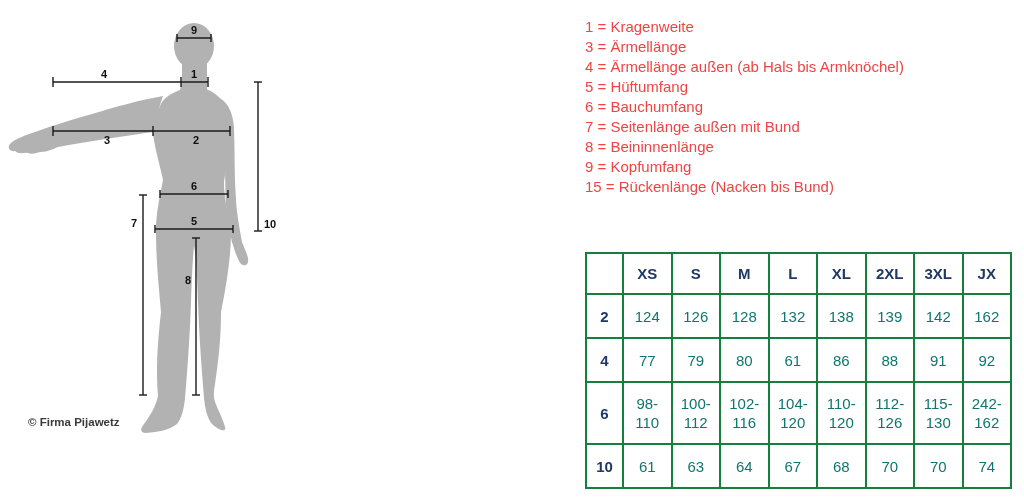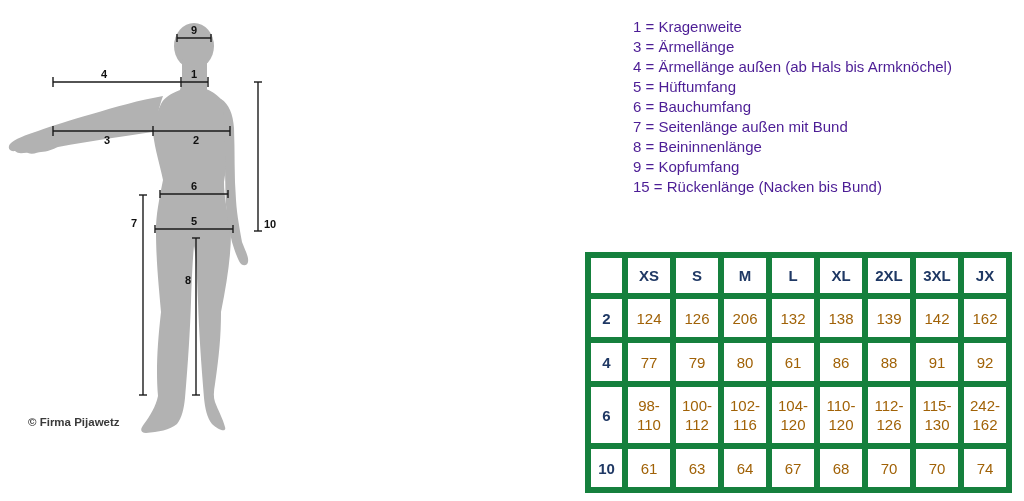--- a/index.html
+++ b/index.html
@@ -5,38 +5,38 @@
   * { margin: 0; padding: 0; box-sizing: border-box; }
   html, body { width: 1024px; height: 501px; background: #ffffff; overflow: hidden; }
   body { position: relative; font-family: "Liberation Sans", "DejaVu Sans", sans-serif; }
 
   
   .diagram-svg { position: absolute; left: 0; top: 0; }
 
   
   .legend {
     position: absolute; left: 585px; top: 17px;
-    font-size: 15px; line-height: 20px; color: #4c1d95; margin-left: 48px;
+    font-size: 15px; line-height: 20px; color: #ef4444;
   }
   .legend-line { white-space: nowrap; }
 
   
   .size-table {
     position: absolute; left: 585px; top: 252px;
     width: 427px; border-collapse: collapse; table-layout: fixed;
     font-size: 15px; text-align: center;
   }
   .size-table col.rowhead-col { width: 37px; }
   .size-table th, .size-table td {
-    border: 6px solid #15803d; padding: 8px 2px; vertical-align: middle;
+    border: 2px solid #15803d; padding: 8px 2px; vertical-align: middle;
     line-height: 19px;
   }
   .size-table thead th { height: 41px; font-weight: bold; color: #1f3864; }
   .size-table tbody th { font-weight: bold; color: #1f3864; }
-  .size-table tbody td { color: #a16207; }
+  .size-table tbody td { color: #0f766e; }
   .row-std  { height: 44px; }
   .row-tall { height: 62px; }
 </style>
 </head>
 <body>
 
 <svg class="diagram-svg" width="300" height="460" viewBox="0 0 300 460">
 
   <g>
 
@@ -199,21 +199,21 @@
       <th>2XL</th>
       <th>3XL</th>
       <th>JX</th>
     </tr>
   </thead>
   <tbody>
     <tr class="row-std">
       <th>2</th>
       <td>124</td>
       <td>126</td>
-      <td>206</td>
+      <td>128</td>
       <td>132</td>
       <td>138</td>
       <td>139</td>
       <td>142</td>
       <td>162</td>
     </tr>
     <tr class="row-std">
       <th>4</th>
       <td>77</td>
       <td>79</td>

